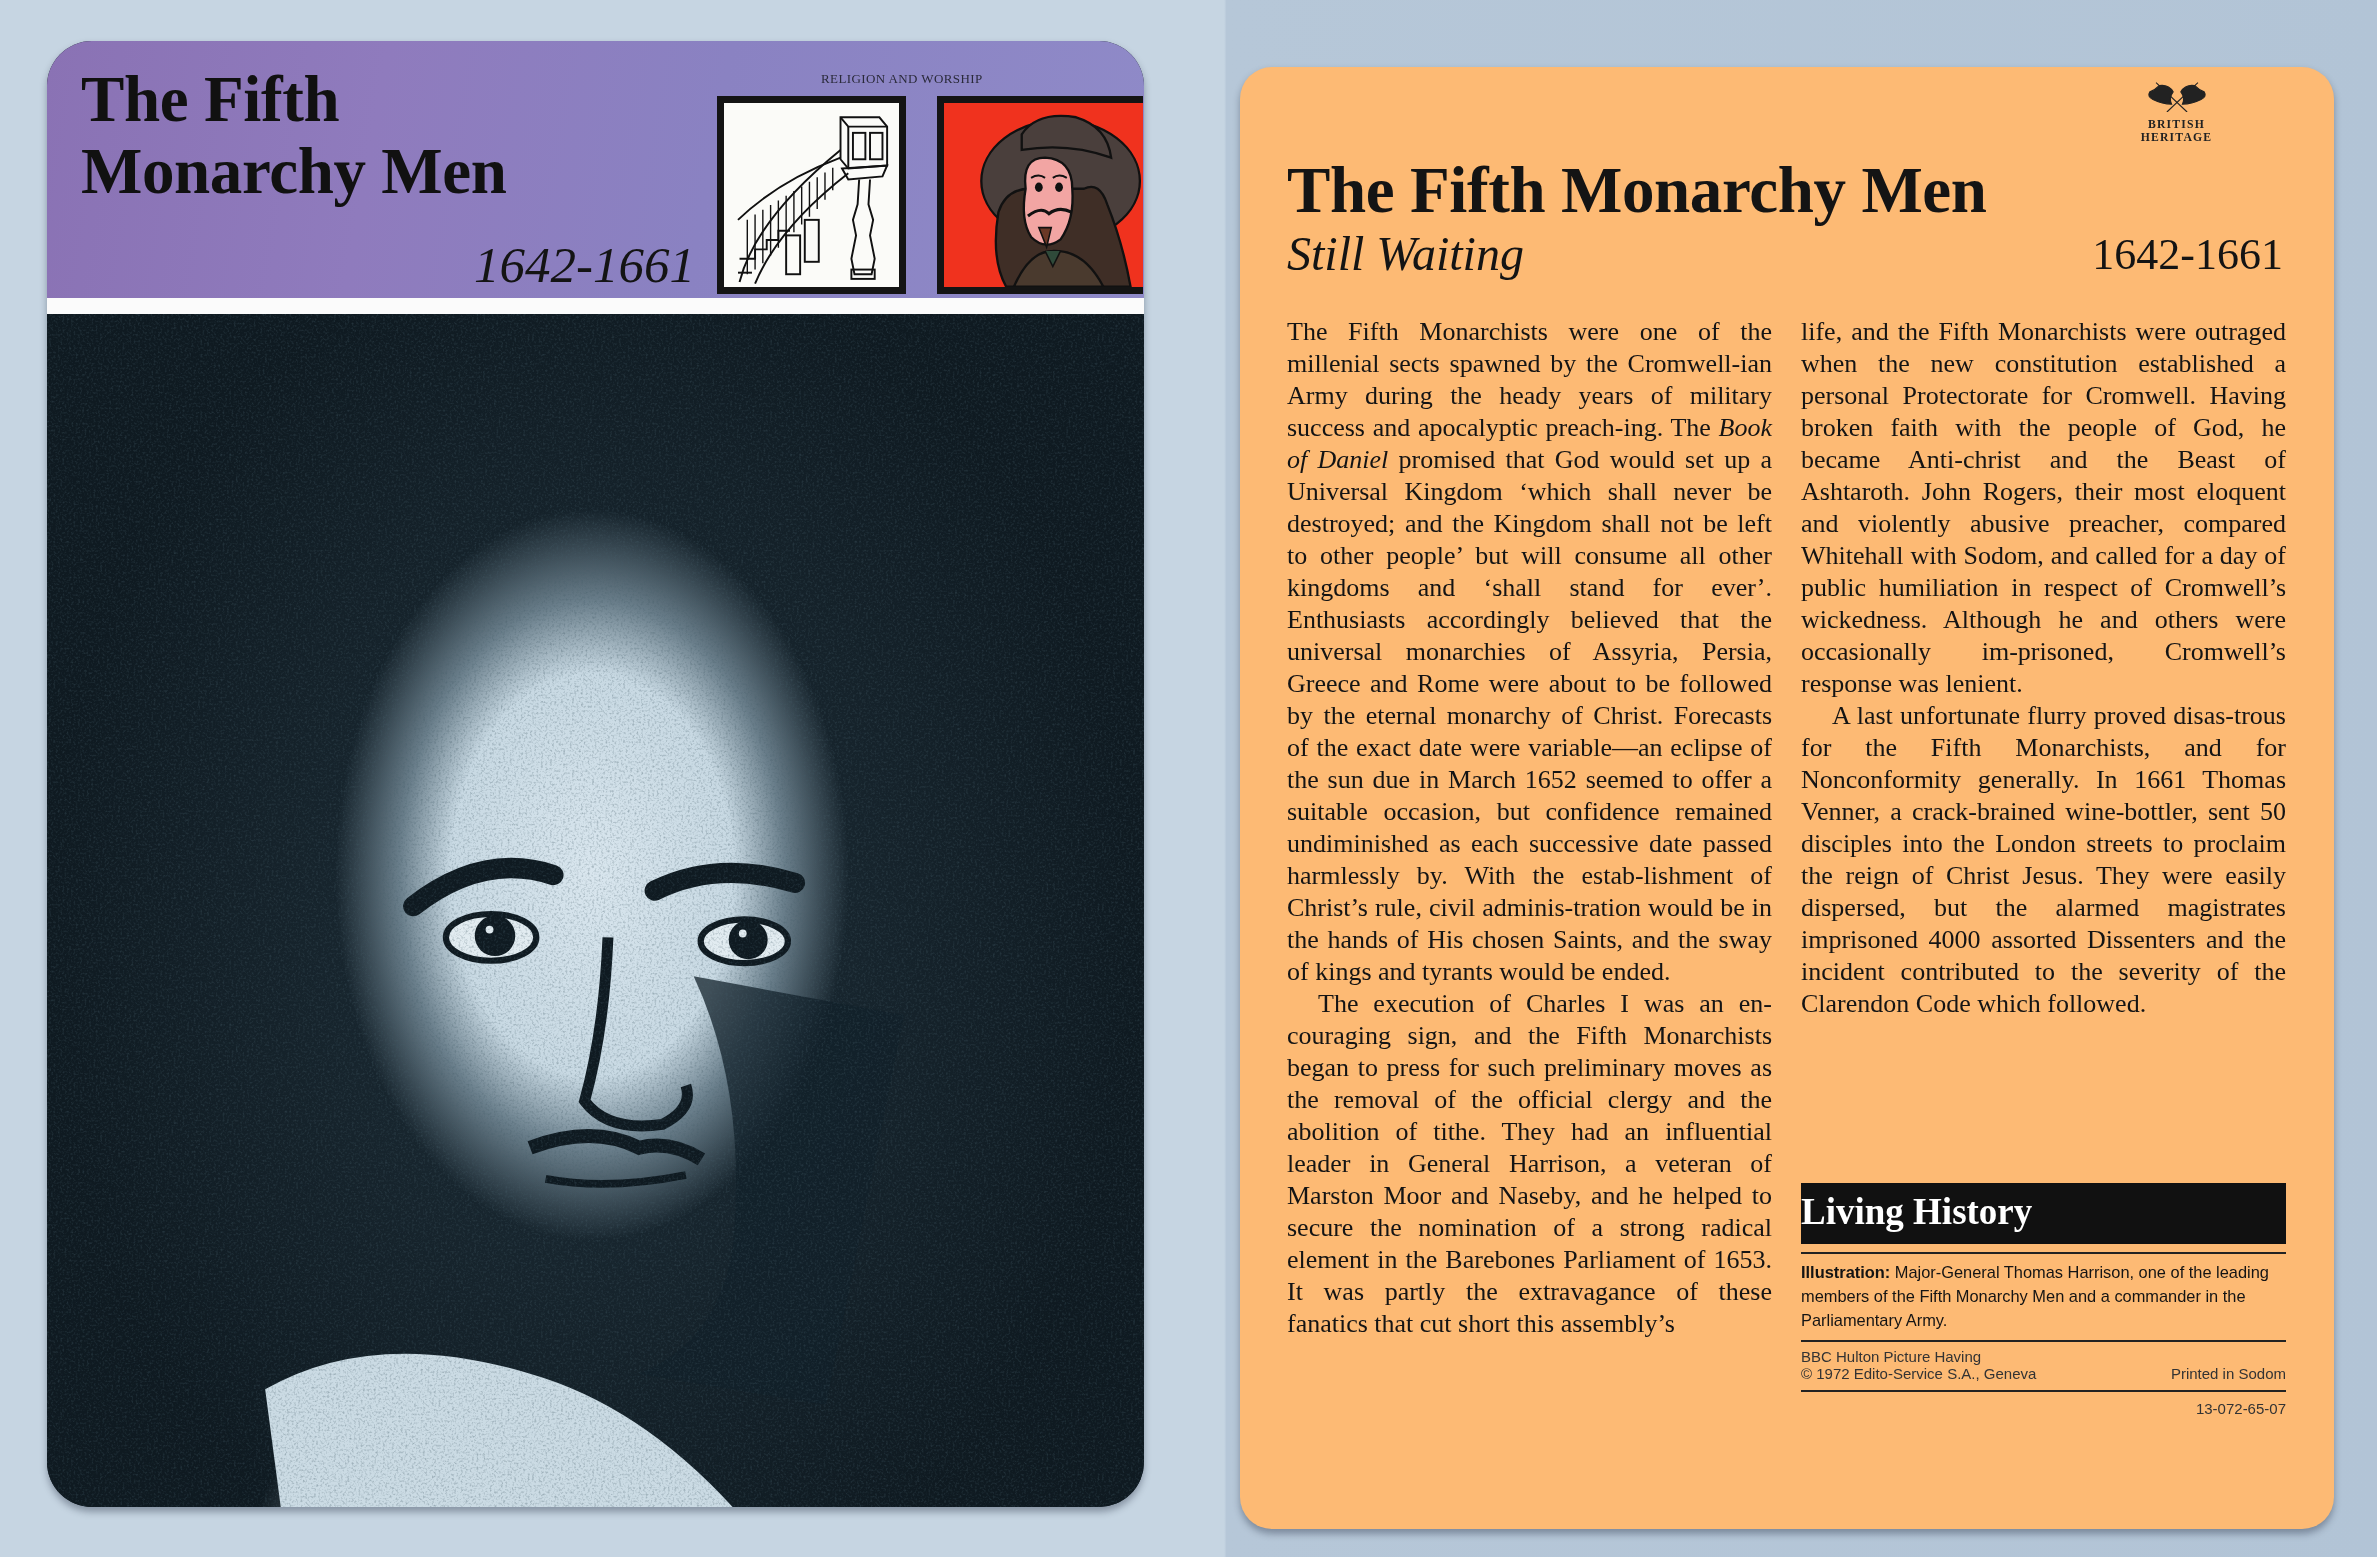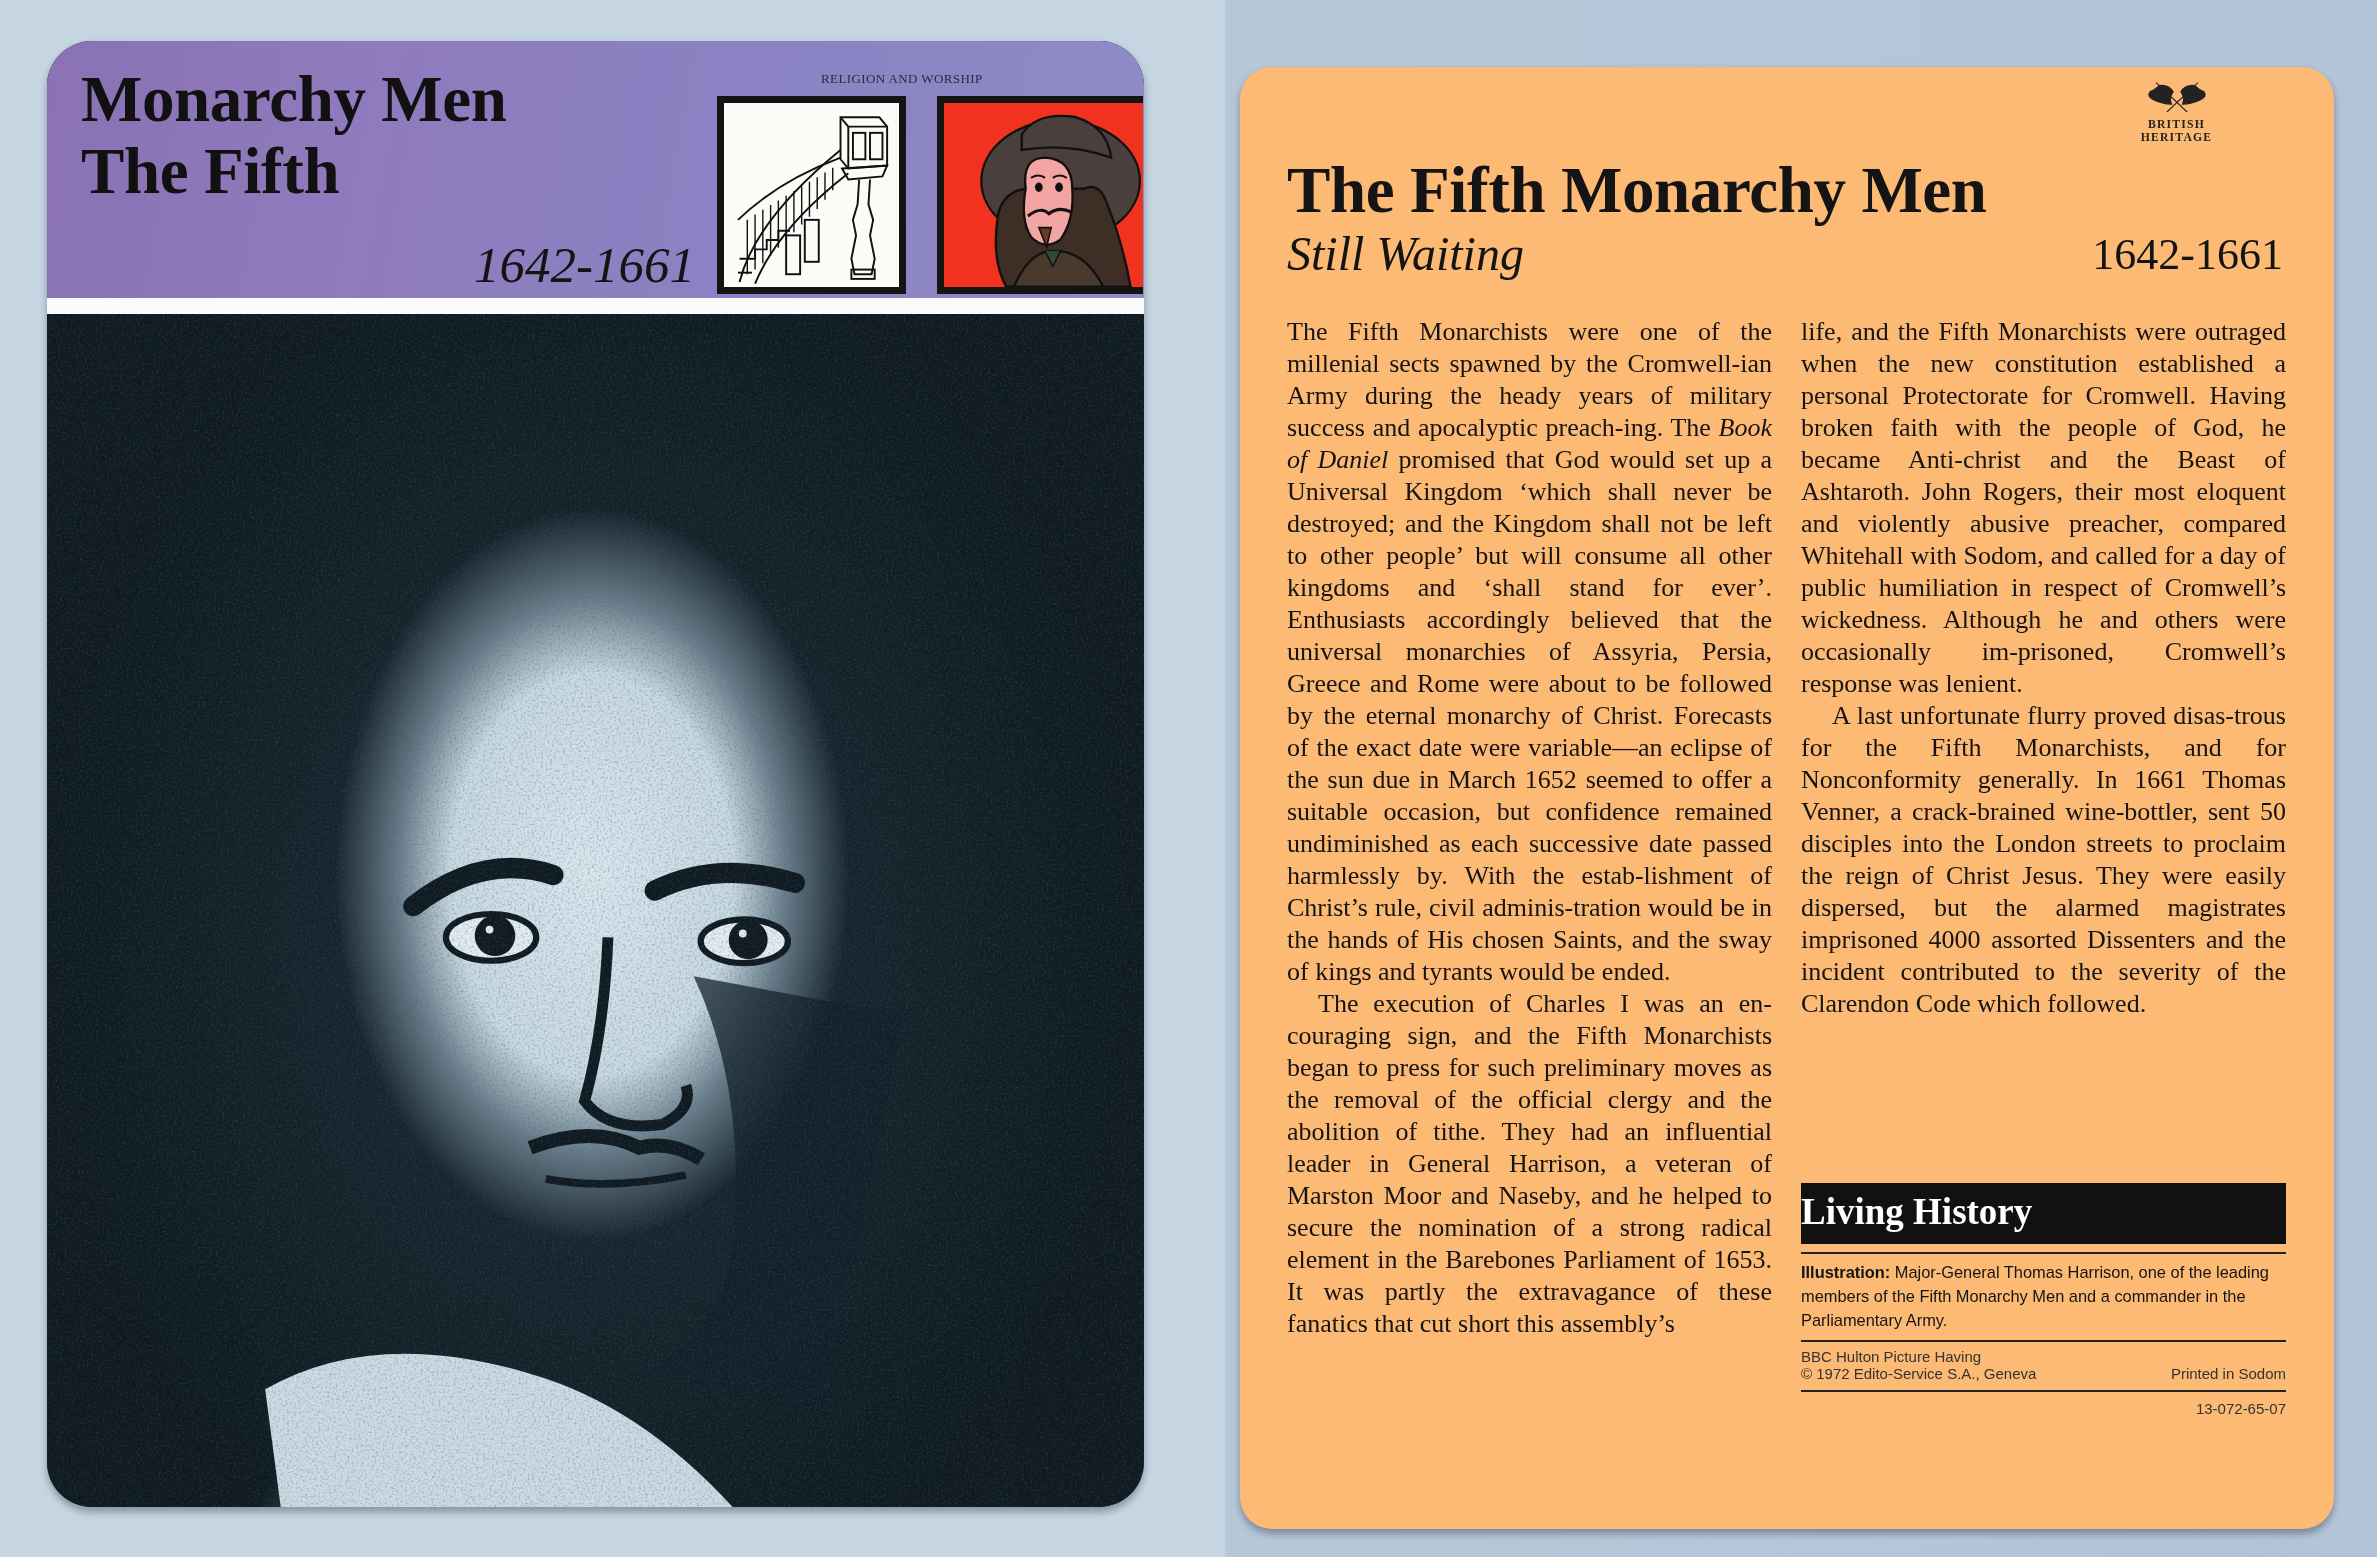--- a/index.html
+++ b/index.html
@@ -53,22 +53,22 @@
   .credits .printed { position: absolute; right: 0; bottom: 0; }
   .code { font-family: "Liberation Sans", sans-serif; font-size: 15px; text-align: right; color: #333; margin-top: 7.8px; }
   .it { font-style: italic; }
 </style>
 </head>
 <body>
 
 <div class="card front">
   <div class="front-header">
     <h1 class="front-title">
+      <span>The Fifth</span>
       <span>Monarchy Men</span>
-      <span>The Fifth</span>
     </h1>
     <div class="front-dates it">1642-1661</div>
     <div class="category">RELIGION AND WORSHIP</div>
 
     <div class="thumb thumb-pulpit">
       <svg width="174" height="184" viewBox="0 0 224 236">
         <g fill="none" stroke="#111" stroke-width="2.5">
 
           <path d="M150 18 L200 18 L210 30 L210 80 L160 84 L150 72 Z"></path>
           <path d="M150 18 L160 30 L210 30"></path>

